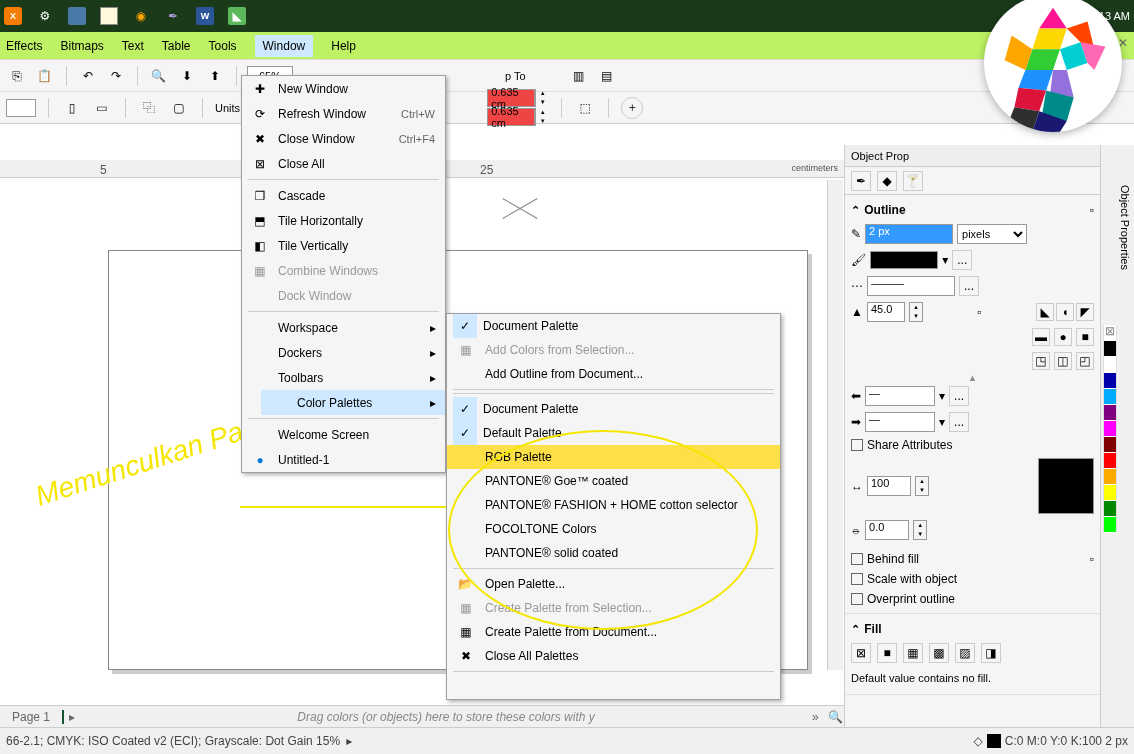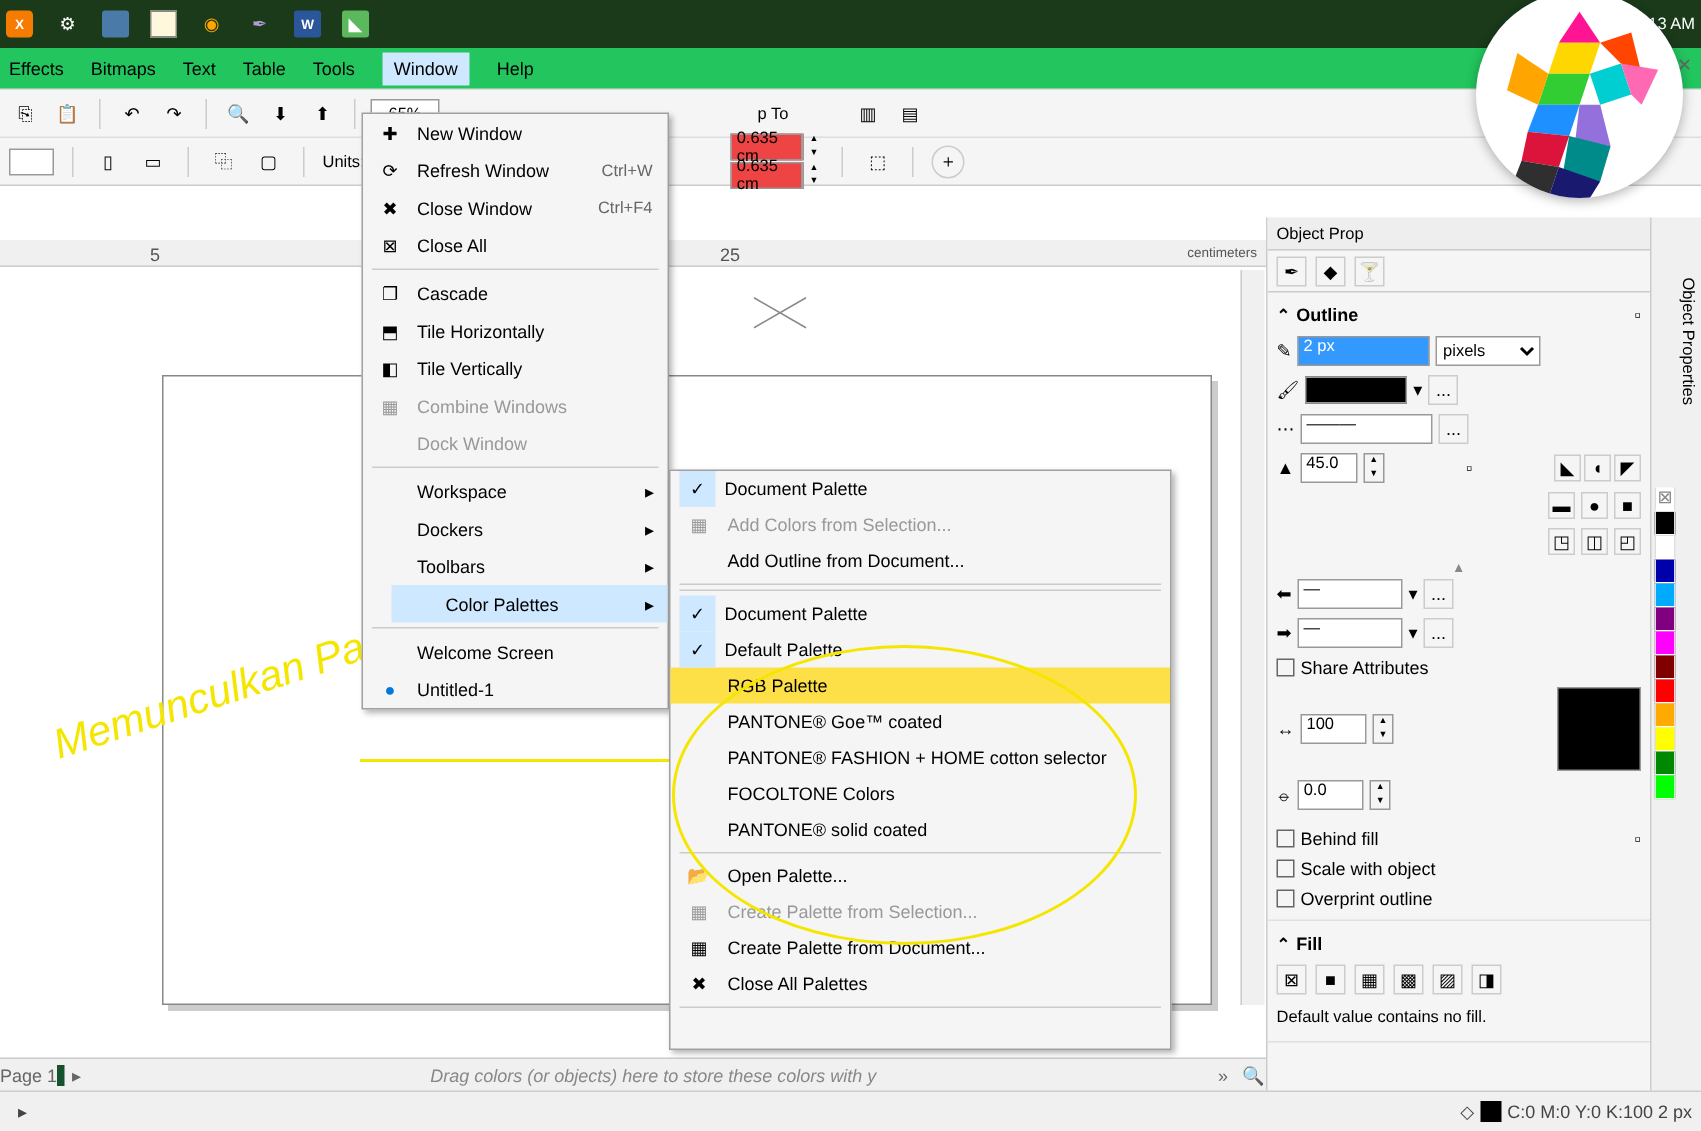--- a/index.html
+++ b/index.html
@@ -2,21 +2,21 @@
 <html><head>
 <meta charset="utf-8">
 <style>
 * { margin: 0; padding: 0; box-sizing: border-box; font-family: "Segoe UI", Arial, sans-serif; font-size: 12px; }
 body { width: 1134px; height: 754px; background: #fff; overflow: hidden; position: relative; }
 .taskbar { height: 32px; background: #1a3a1a; display: flex; align-items: center; padding: 0 4px; color: #fff; }
 .taskbar-icons { display: flex; gap: 14px; align-items: center; }
 .taskbar-icon { width: 18px; height: 18px; display: flex; align-items: center; justify-content: center; }
 .taskbar-right { margin-left: auto; display: flex; align-items: center; gap: 10px; }
 .taskbar-time { font-size: 11px; }
-.menubar { height: 28px; background: #22c55e; border-bottom: 1px solid #ddd; display: flex; align-items: center; padding-left: 6px; gap: 18px; }
+.menubar { height: 28px; background: #bef264; border-bottom: 1px solid #ddd; display: flex; align-items: center; padding-left: 6px; gap: 18px; }
 .menu-item { text-decoration: underline; text-decoration-color: transparent; cursor: default; }
 .menu-item.highlighted { background: #cde8ff; padding: 4px 8px; }
 .toolbar1 { height: 32px; background: #f5f5f5; border-bottom: 1px solid #ddd; display: flex; align-items: center; padding: 0 6px; gap: 6px; }
 .toolbar2 { height: 32px; background: #f5f5f5; border-bottom: 1px solid #ccc; display: flex; align-items: center; padding: 0 6px; gap: 8px; }
 .tb-btn { width: 22px; height: 22px; border: 1px solid transparent; display: flex; align-items: center; justify-content: center; }
 .tb-sep { width: 1px; height: 20px; background: #ccc; margin: 0 4px; }
 .pct-box { width: 46px; height: 20px; border: 1px solid #999; background: #fff; text-align: center; font-size: 11px; display: flex; align-items: center; justify-content: center; }
 .dim-box { width: 48px; height: 18px; border: 1px solid #999; background: #ef4444; font-size: 11px; display: flex; align-items: center; padding: 0 3px; }
 .spinner { width: 14px; border-left: 1px solid #999; display: flex; flex-direction: column; }
 .spinner div { flex: 1; font-size: 6px; text-align: center; line-height: 8px; }
@@ -39,21 +39,21 @@
 .ruler-h { position: absolute; left: 0; top: 160px; right: 290px; height: 18px; background: #f0f0f0; border-bottom: 1px solid #ccc; font-size: 9px; display: flex; align-items: end; padding-left: 100px; gap: 90px; color: #555;}
 .page-rect { position: absolute; left: 108px; top: 250px; width: 700px; height: 420px; border: 1px solid #888; box-shadow: 4px 4px 0 #ccc; background: #fff; }
 .page-anchor { position: absolute; left: 500px; top: 208px; }
 .page-anchor::before, .page-anchor::after { content: ''; position: absolute; width: 40px; height: 1px; background: #888; }
 .page-anchor::before { transform: rotate(-30deg); }
 .page-anchor::after { transform: rotate(30deg); }
 .annotation-text { position: absolute; left: 30px; top: 440px; color: #f5e600; font-size: 28px; font-style: italic; font-weight: 500; transform: rotate(-18deg); }
 .annotation-line { position: absolute; left: 240px; top: 506px; width: 210px; height: 2px; background: #f5e600; }
 .annotation-ellipse { position: absolute; left: 448px; top: 430px; width: 310px; height: 200px; border: 2px solid #f5e600; border-radius: 50%; z-index: 200; pointer-events: none; }
 .statusbar { position: absolute; left: 0; bottom: 27px; right: 290px; height: 22px; background: #f0f0f0; border-top: 1px solid #ccc; display: flex; align-items: center; font-size: 10px; color: #666; }
-.pageinfo { padding: 0 0; border-right: 5px solid #14532d; }
+.pageinfo { padding: 0 12px; border-right: 2px solid #14532d; }
 .status-msg { flex: 1; text-align: center; font-style: italic; color: #888; }
 .statusbar2 { position: absolute; left: 0; bottom: 0; right: 0; height: 27px; background: #f0f0f0; border-top: 1px solid #ccc; display: flex; align-items: center; font-size: 10px; color: #444; padding: 0 6px; }
 .props-panel { position: absolute; right: 34px; top: 145px; width: 256px; bottom: 27px; background: #f5f5f5; border-left: 1px solid #ccc; }
 .pp-title { height: 22px; display: flex; align-items: center; padding: 0 6px; font-size: 11px; background: #eee; border-bottom: 1px solid #ccc; }
 .pp-tabs { height: 28px; display: flex; align-items: center; gap: 6px; padding: 0 6px; border-bottom: 1px solid #ccc; }
 .pp-section { padding: 4px 6px; border-bottom: 1px solid #e0e0e0; }
 .pp-section-title { font-weight: bold; font-size: 11px; display: flex; align-items: center; gap: 4px; padding: 4px 0; }
 .pp-row { display: flex; align-items: center; gap: 4px; padding: 3px 0; }
 .pp-input { height: 20px; border: 1px solid #999; background: #fff; font-size: 11px; padding: 0 3px; }
 .pp-input.sel { background: #3399ff; color: #fff; }
@@ -469,19 +469,20 @@
 </div>
 
 <div class="statusbar">
   <div class="pageinfo">Page 1</div>
   <div style="width:16px;text-align:center">▸</div>
   <div class="status-msg">Drag colors (or objects) here to store these colors with y</div>
   <div style="width:16px">»</div>
   <div style="width:16px">🔍</div>
 </div>
 <div class="statusbar2">
+  <span>66-2.1; CMYK: ISO Coated v2 (ECI); Grayscale: Dot Gain 15%</span>
   <span style="margin-left:6px">▸</span>
   <span style="margin-left:auto;display:flex;align-items:center;gap:4px">
     <span>◇</span>
     <span style="width:14px;height:14px;background:#000;display:inline-block"></span>
     <span>C:0 M:0 Y:0 K:100  2 px</span>
   </span>
 </div>
 
 </body></html>

